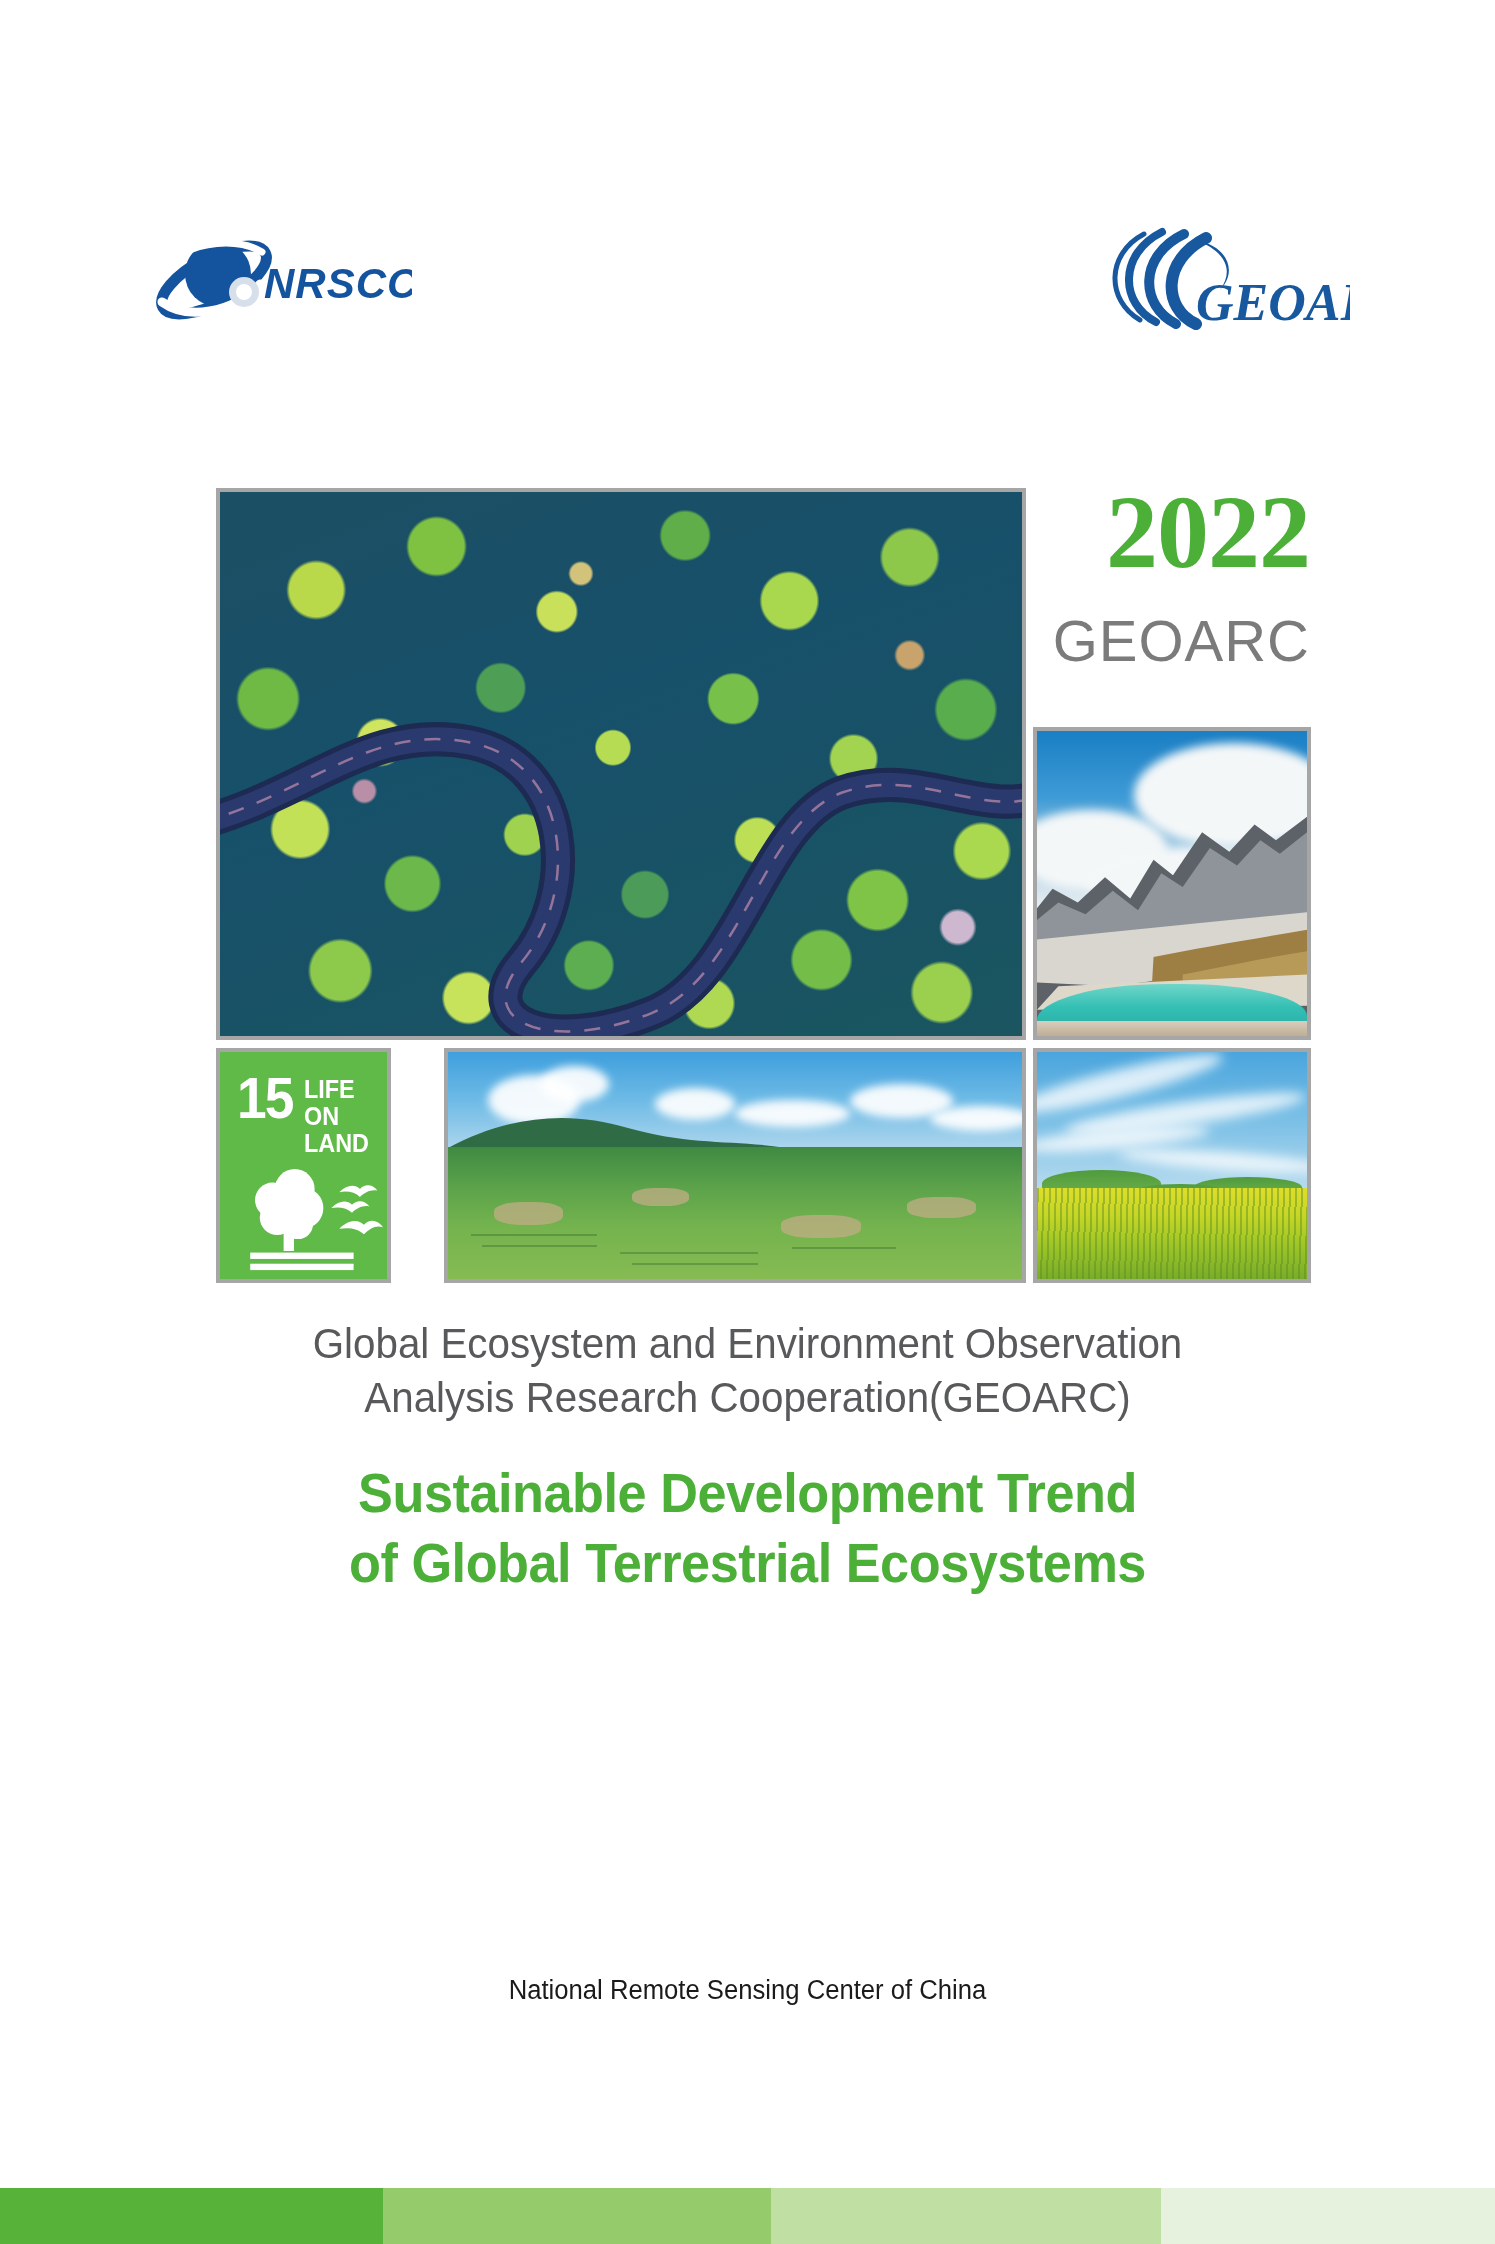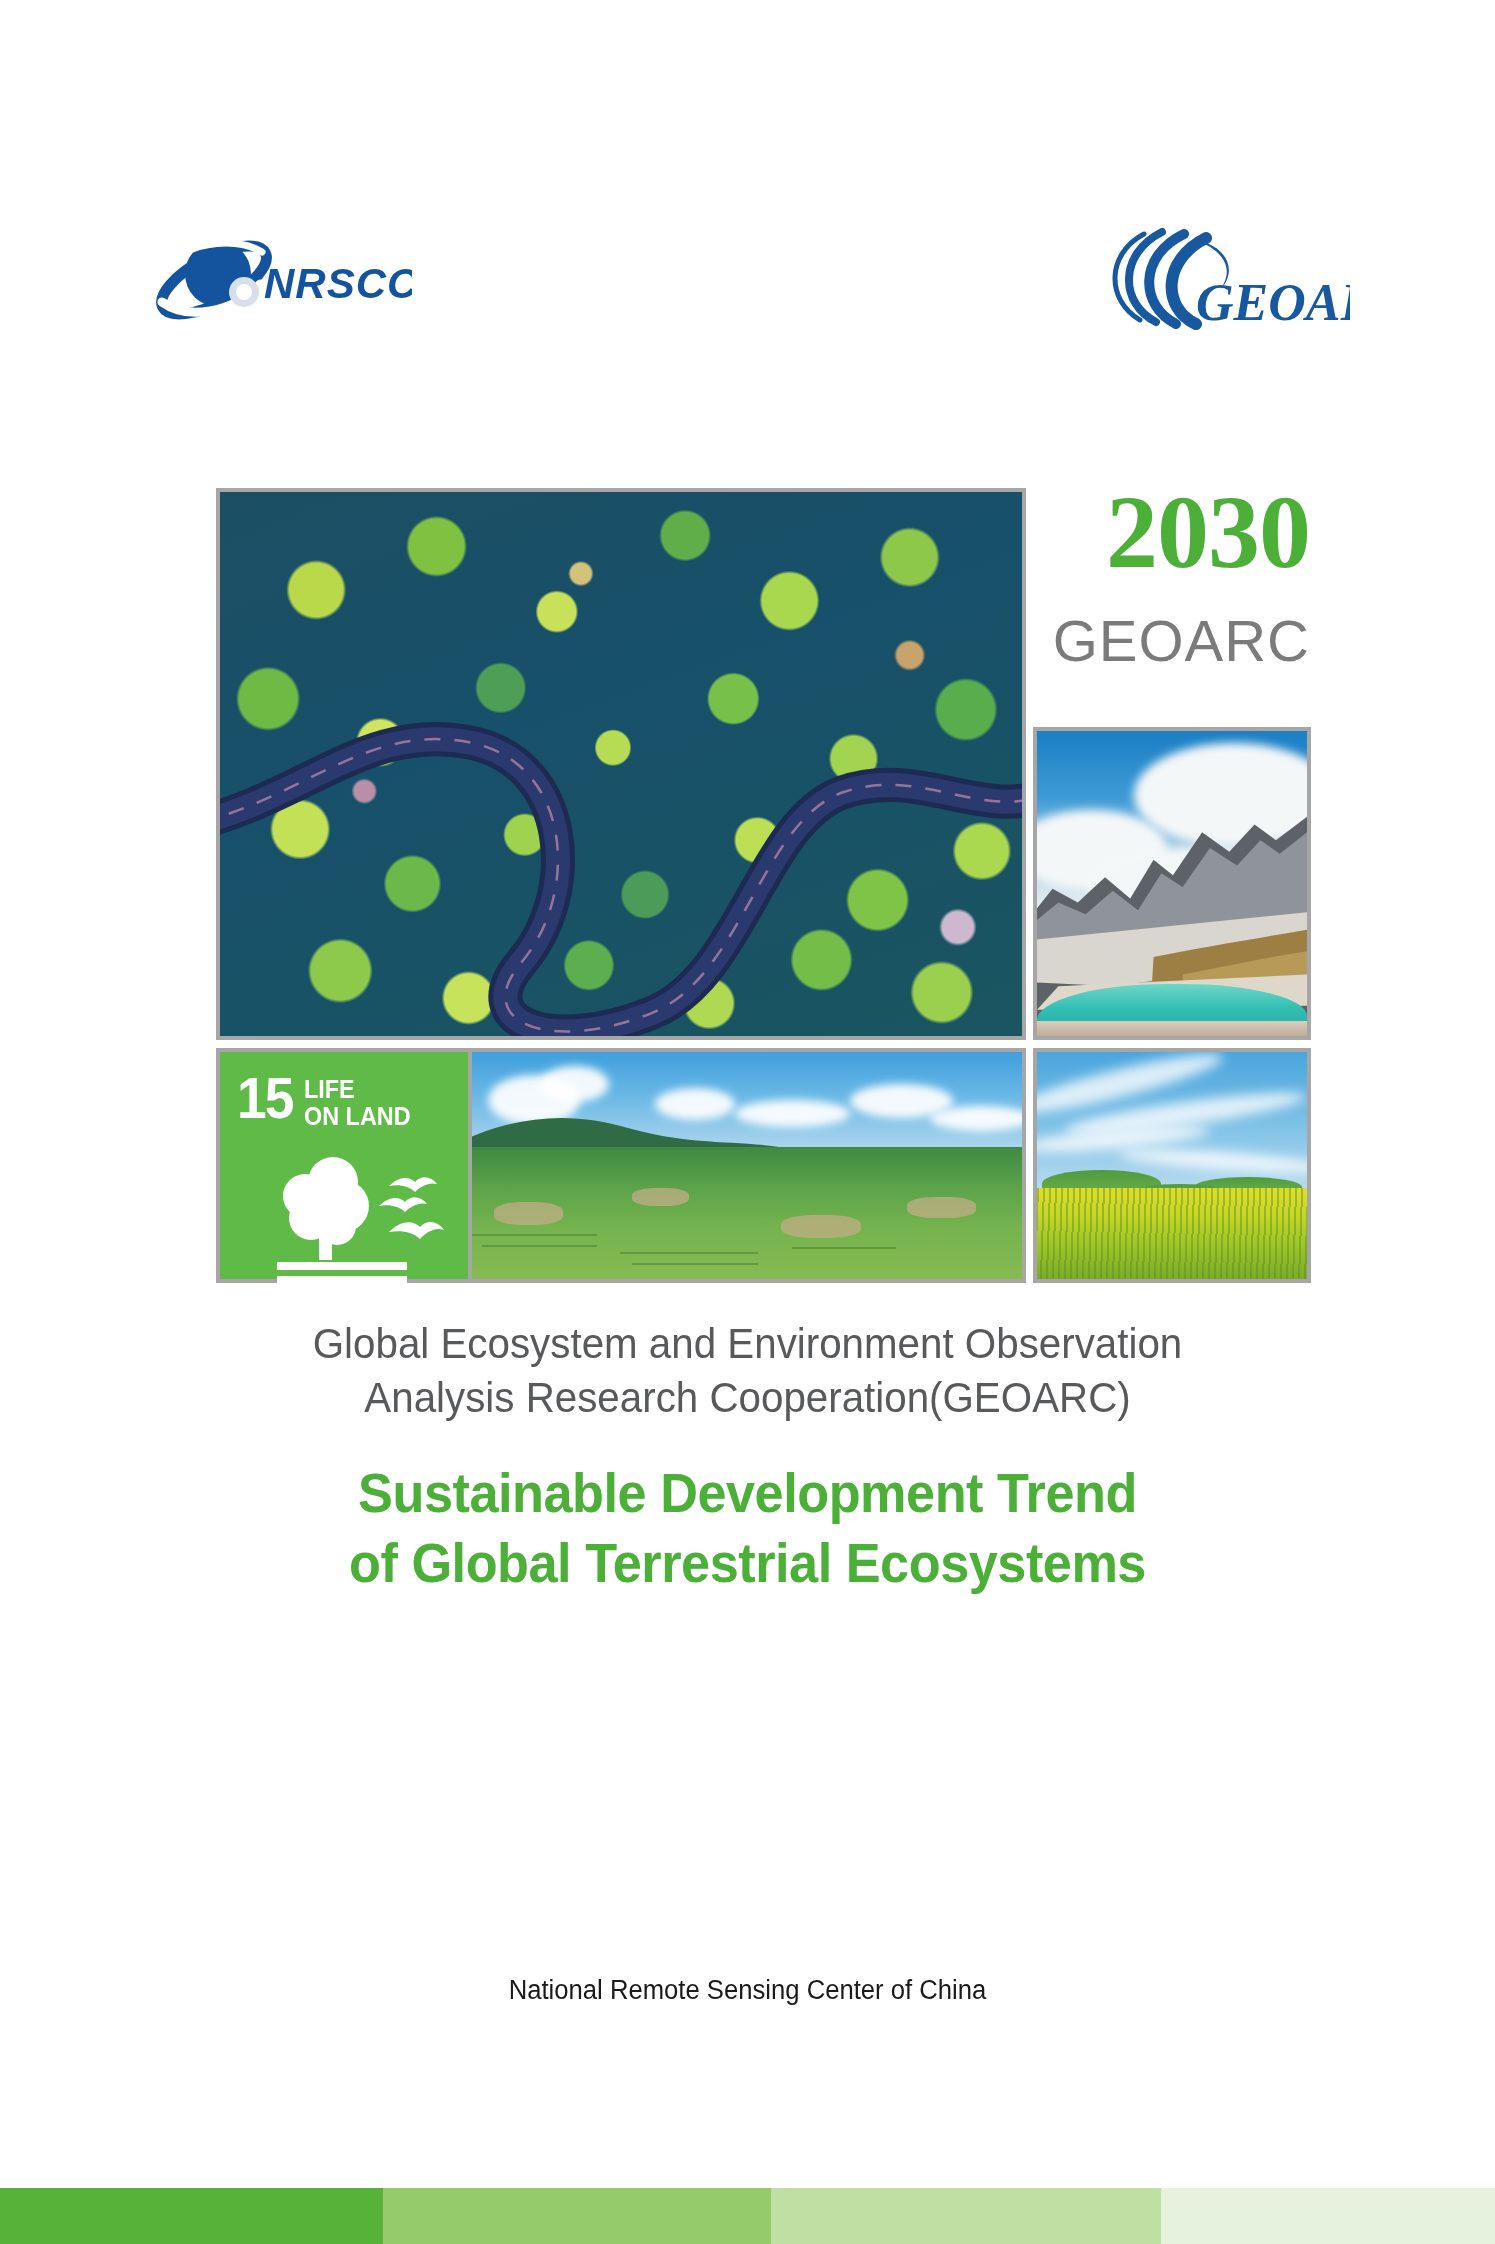--- a/index.html
+++ b/index.html
@@ -110,21 +110,21 @@
     background:linear-gradient(180deg,#4aa5dd 0%,#7cc0e6 50%,#b9dcef 100%);}
   .field-cirrus{position:absolute;background:rgba(255,255,255,.78);border-radius:50%;filter:blur(6px);}
   .field-hill{position:absolute;background:linear-gradient(180deg,#4f9b3e,#6fb04a);border-radius:50% 50% 0 0;}
   .field-crop{position:absolute;left:0;right:0;bottom:0;height:40%;
     background:
       repeating-linear-gradient(92deg, rgba(90,140,30,.45) 0 2px, transparent 2px 6px),
       linear-gradient(180deg,#dede2c 0%,#c6d626 30%,#9cc428 65%,#79ac2a 100%);}
 
   
   .sdg{
-    position:absolute;left:216px;top:1048px;width:256px;height:235px;
+    position:absolute;left:216px;top:1048px;width:175px;height:235px;
     background:#5FBA47;border:4px solid #a6a6a6;box-sizing:border-box;
   }
   .sdg-num{
     position:absolute;left:17px;top:20px;
     font-family:"Liberation Sans", sans-serif;
     font-weight:700;font-size:58px;line-height:52px;color:#ffffff;
     letter-spacing:-2px;transform:scaleX(.92);transform-origin:left top;
   }
   .sdg-lines{
     position:absolute;left:84px;top:24px;
@@ -200,21 +200,21 @@
         <path d="M44 14 C 6 34, 6 80, 40 100" stroke-width="5"></path>
         <path d="M62 12 C 18 34, 20 84, 56 102" stroke-width="8"></path>
         <path d="M84 14 C 38 36, 40 86, 76 104" stroke-width="10"></path>
         <path d="M106 18 C 62 40, 62 88, 96 104" stroke-width="12"></path>
       </g>
       <path d="M96 20 C 128 26, 138 52, 120 70 C 136 48, 122 30, 96 20 Z" fill="#17589E"></path>
       <text x="96" y="100" font-family="Liberation Serif, serif" font-size="52" font-weight="700" font-style="italic" fill="#17589E">GEOARC</text>
     </svg>
   </div>
 
-  <div class="year">2030</div>
+  <div class="year">2022</div>
   <div class="year-sub">GEOARC</div>
 
   <div class="ph ph-forest">
     <div class="forest-bg"></div>
     <svg class="forest-road" viewBox="0 0 800 545" preserveAspectRatio="none">
       <path d="M-20 330 C 90 300, 150 230, 250 250 C 350 270, 360 400, 300 470
                C 250 530, 330 560, 430 520 C 520 485, 540 330, 620 300
                C 700 272, 760 330, 830 300" fill="none" stroke="#1d2a52" stroke-width="34" stroke-linecap="round"></path>
       <path d="M-20 330 C 90 300, 150 230, 250 250 C 350 270, 360 400, 300 470
                C 250 530, 330 560, 430 520 C 520 485, 540 330, 620 300

